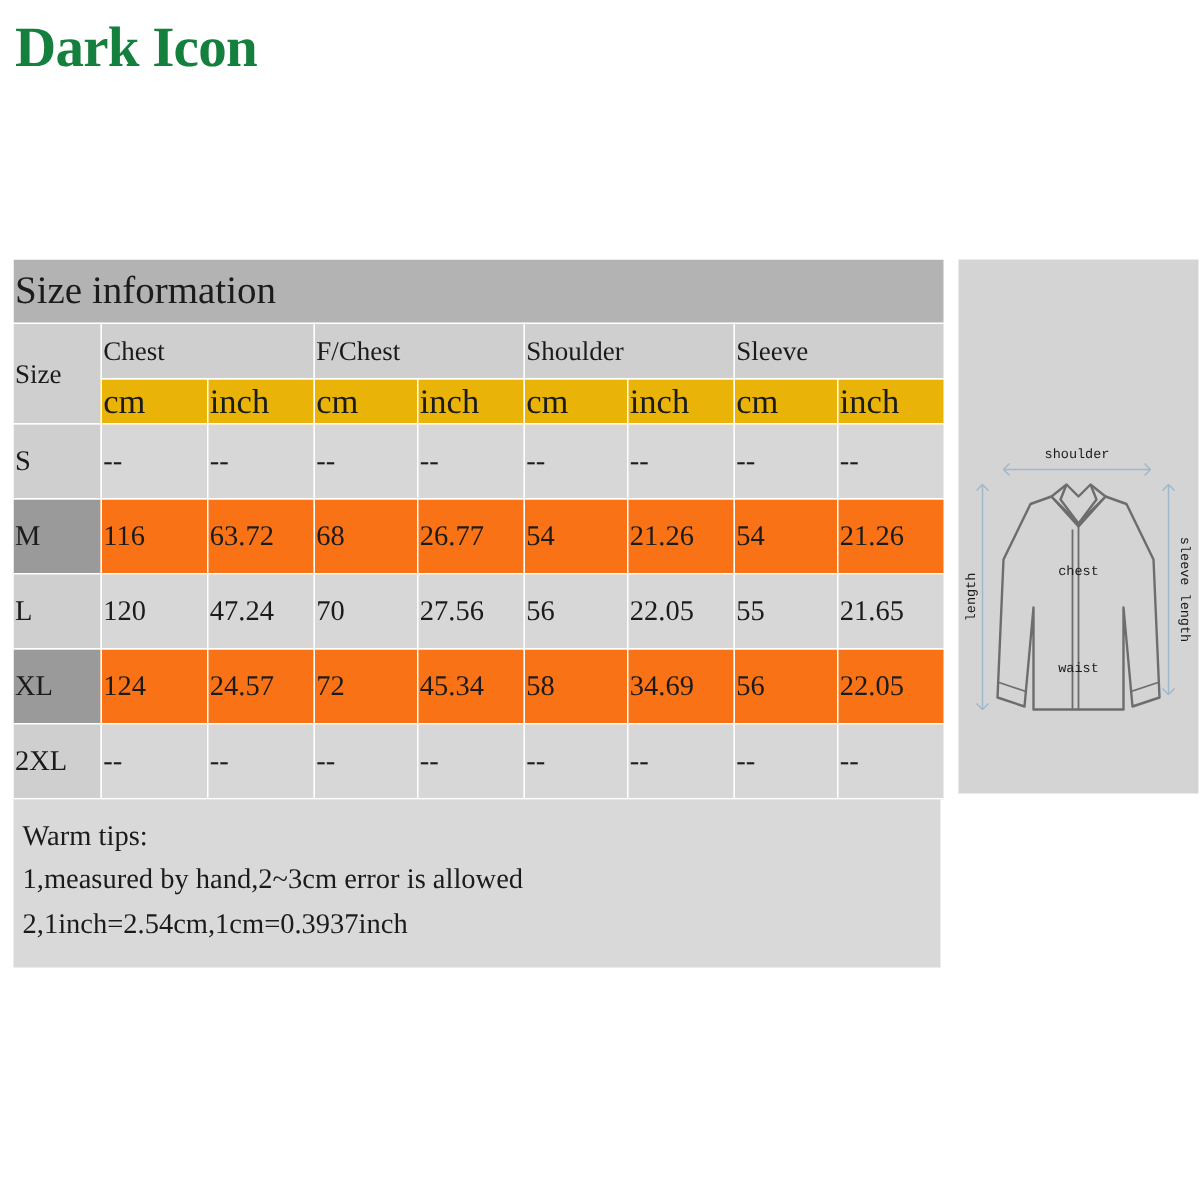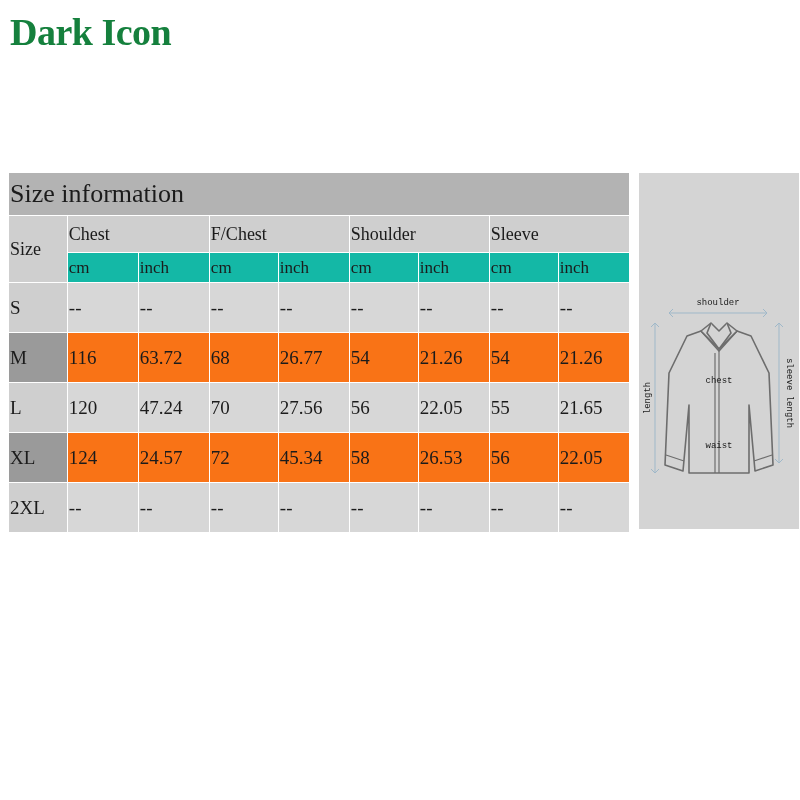--- a/index.html
+++ b/index.html
@@ -49,22 +49,22 @@
     font-weight: bold;
     height: 40px;
     color: #111111;
   }
   .hdr-group td {
     background: #cfcfcf;
     font-size: 18px;
     height: 34px;
   }
   .hdr-unit td {
-    background: #14b8a6;
-    font-size: 17px;
+    background: #eab308;
+    font-size: 23px;
     height: 27px;
   }
   .size-cell {
     background: #c9c9c9;
     font-size: 18px;
   }
   .row-light td {
     background: #d7d7d7;
     font-size: 19px;
     height: 47px;
@@ -186,39 +186,44 @@
           <td>21.65</td>
         </tr>
 
         <tr class="row-dark">
           <td class="size-cell">XL</td>
           <td>124</td>
           <td>24.57</td>
           <td>72</td>
           <td>45.34</td>
           <td>58</td>
-          <td>26.53</td>
+          <td>34.69</td>
           <td>56</td>
           <td>22.05</td>
         </tr>
 
         <tr class="row-light">
           <td class="size-cell">2XL</td>
           <td>--</td>
           <td>--</td>
           <td>--</td>
           <td>--</td>
           <td>--</td>
           <td>--</td>
           <td>--</td>
           <td>--</td>
         </tr>
       </tbody>
     </table>
 
+    <div class="tips">
+      <div>Warm tips:</div>
+      <div>1,measured by hand,2~3cm error is allowed</div>
+      <div>2,1inch=2.54cm,1cm=0.3937inch</div>
+    </div>
   </div>
 
   <div class="diagram-panel">
     <svg width="160" height="356" viewBox="0 0 160 356">
 
       <g stroke="#9fb8c9" stroke-width="1" fill="none">
         <line x1="30" y1="140" x2="128" y2="140"></line>
         <line x1="30" y1="140" x2="34" y2="136"></line>
         <line x1="30" y1="140" x2="34" y2="144"></line>
         <line x1="128" y1="140" x2="124" y2="136"></line>

